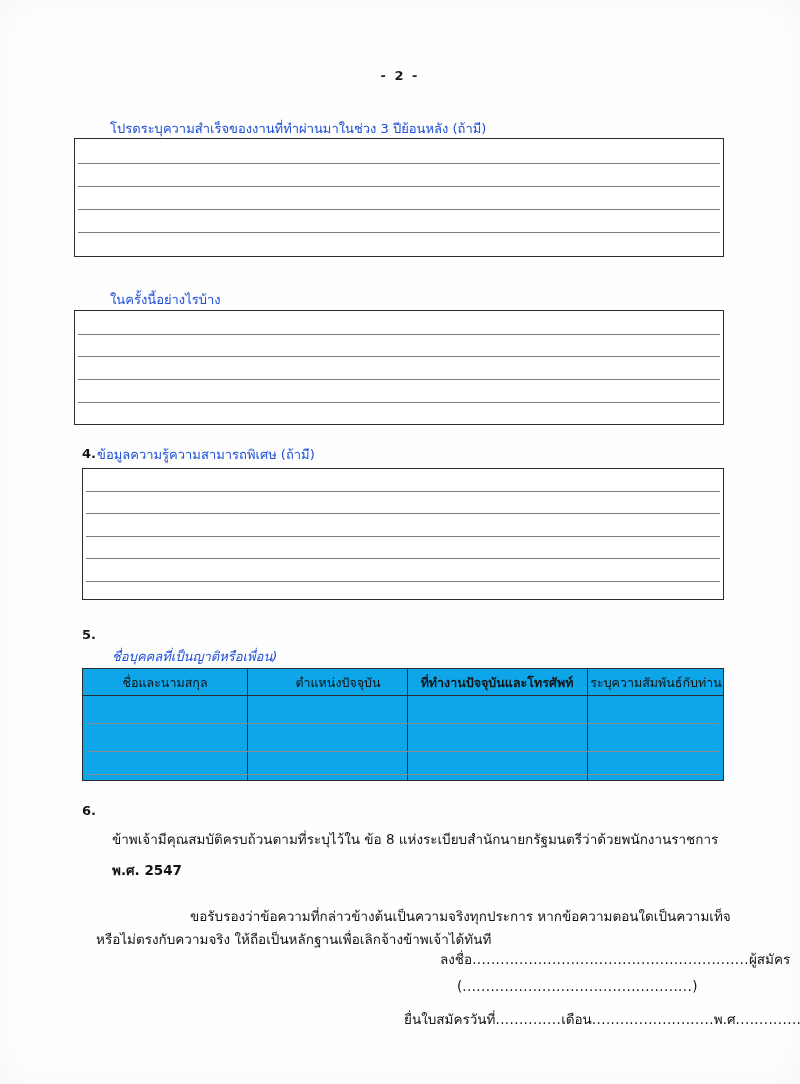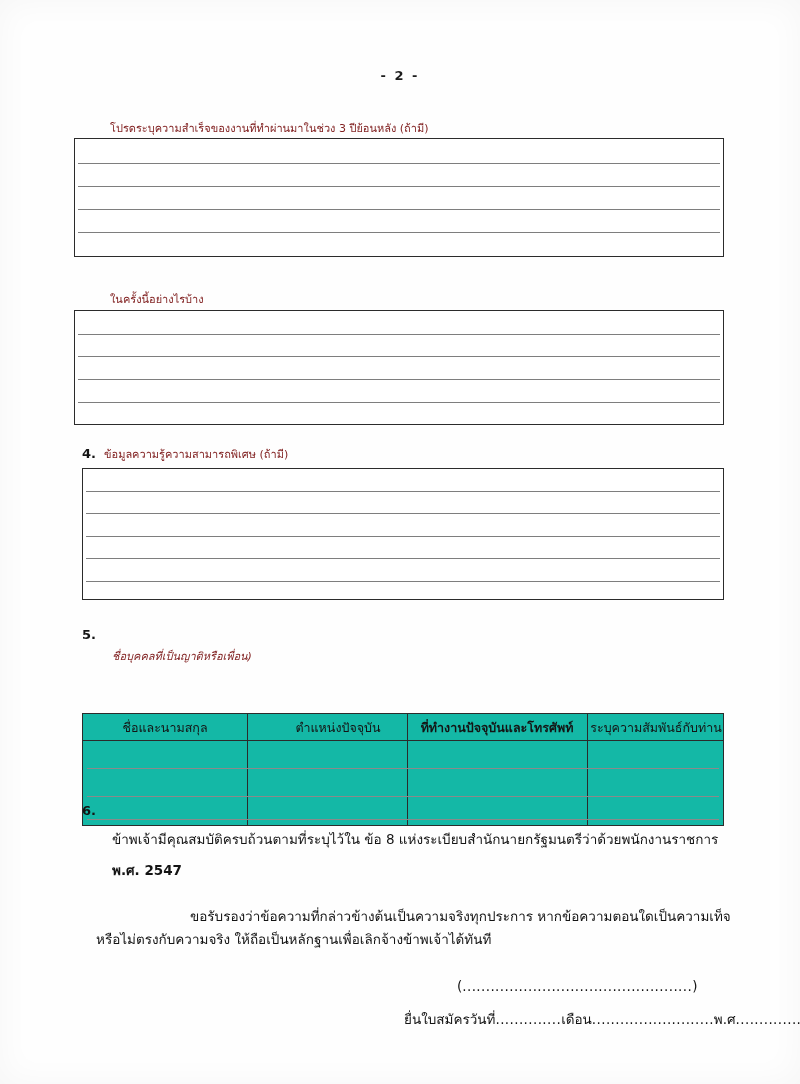--- a/index.html
+++ b/index.html
@@ -43,23 +43,23 @@
     color: #1c1c1c;
   }
 
   .thai {
     font-family: "DejaVu Sans", "Liberation Sans", sans-serif;
   }
 
   
   .prompt {
     position: absolute;
-    font-size: 11px;
+    font-size: 13px;
     line-height: 21px;
-    color: #7f1d1d;
+    color: #1d4ed8;
     white-space: nowrap;
   }
 
   .num {
     position: absolute;
     font-size: 13px;
     font-weight: bold;
     color: #141414;
   }
 
@@ -76,22 +76,21 @@
     right: 3px;
     height: 0;
     border-top: 1px solid #7e7e7e;
   }
 
   
   .ref-table {
     position: absolute;
     border: 1.3px solid #2b2b2b;
     box-sizing: border-box;
-    background: #14b8a6;
-    margin-top: 45px;
+    background: #0ea5e9;
   }
   .ref-table .vline {
     position: absolute;
     top: 0; bottom: 0;
     width: 0;
     border-left: 1.2px solid #2b2b2b;
   }
   .ref-table .hline {
     position: absolute;
     left: 0; right: 0;
@@ -153,21 +152,21 @@
   <div class="prompt thai" style="left:110px; top:289px;">ในครั้งนี้อย่างไรบ้าง</div>
 
   <div class="ruled-box" style="left:74px; top:310px; width:650px; height:115px;">
     <div class="rule-line" style="top:23px;"></div>
     <div class="rule-line" style="top:45px;"></div>
     <div class="rule-line" style="top:68px;"></div>
     <div class="rule-line" style="top:91px;"></div>
   </div>
 
   <div class="num" style="left:82px; top:446px;">4.</div>
-  <div class="prompt thai" style="left:104px; top:444px;">ข้อมูลความรู้ความสามารถพิเศษ  (ถ้ามี)</div>
+  <div class="prompt thai" style="left:97px; top:444px;">ข้อมูลความรู้ความสามารถพิเศษ  (ถ้ามี)</div>
 
   <div class="ruled-box" style="left:82px; top:468px; width:642px; height:132px;">
     <div class="rule-line" style="top:22px;"></div>
     <div class="rule-line" style="top:44px;"></div>
     <div class="rule-line" style="top:67px;"></div>
     <div class="rule-line" style="top:89px;"></div>
     <div class="rule-line" style="top:112px;"></div>
   </div>
 
   <div class="num" style="left:82px; top:627px;">5.</div>
@@ -191,20 +190,23 @@
     <div class="row-rule" style="top:105px;"></div>
   </div>
 
   <div class="num" style="left:82px; top:803px;">6.</div>
   <div class="para thai" style="left:112px; top:801px;">ข้าพเจ้ามีคุณสมบัติครบถ้วนตามที่ระบุไว้ใน ข้อ 8  แห่งระเบียบสำนักนายกรัฐมนตรีว่าด้วยพนักงานราชการ</div>
   <div class="para thai" style="left:112px; top:832px; font-weight:bold;">พ.ศ. 2547</div>
 
   <div class="para thai" style="left:190px; top:878px;">ขอรับรองว่าข้อความที่กล่าวข้างต้นเป็นความจริงทุกประการ  หากข้อความตอนใดเป็นความเท็จ</div>
   <div class="para thai" style="left:96px; top:901px;">หรือไม่ตรงกับความจริง   ให้ถือเป็นหลักฐานเพื่อเลิกจ้างข้าพเจ้าได้ทันที</div>
 
+  <div class="sig-line thai" style="left:440px; top:948px;">
+    <span>ลงชื่อ</span><span class="dots">...........................................................</span><span>ผู้สมัคร</span>
+  </div>
 
   <div class="sig-line thai" style="left:457px; top:978px;">
     <span>(</span><span class="dots">.................................................</span><span>)</span>
   </div>
 
   <div class="sig-line thai" style="left:404px; top:1008px;">
     <span>ยื่นใบสมัครวันที่</span><span class="dots">..............</span><span>เดือน</span><span class="dots">..........................</span><span>พ.ศ</span><span class="dots">.................</span>
   </div>
 
   <div class="scan-edge"></div>

